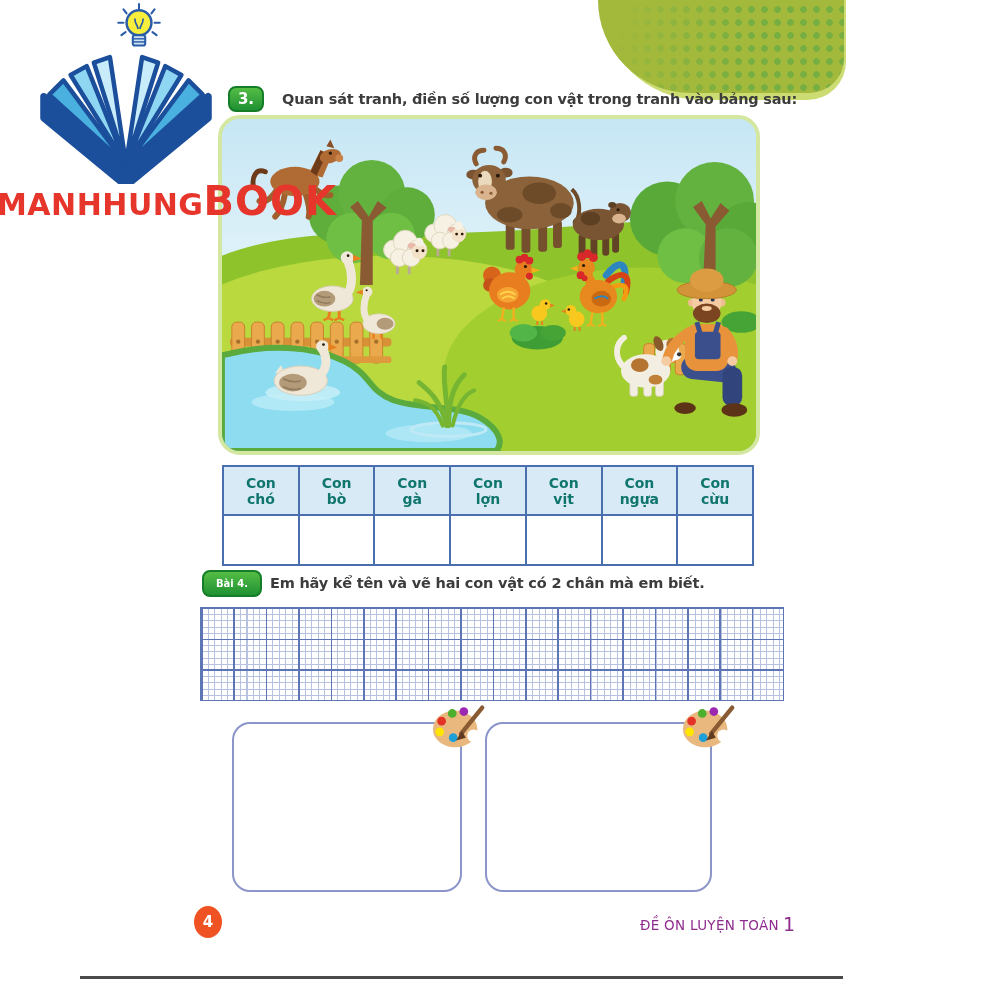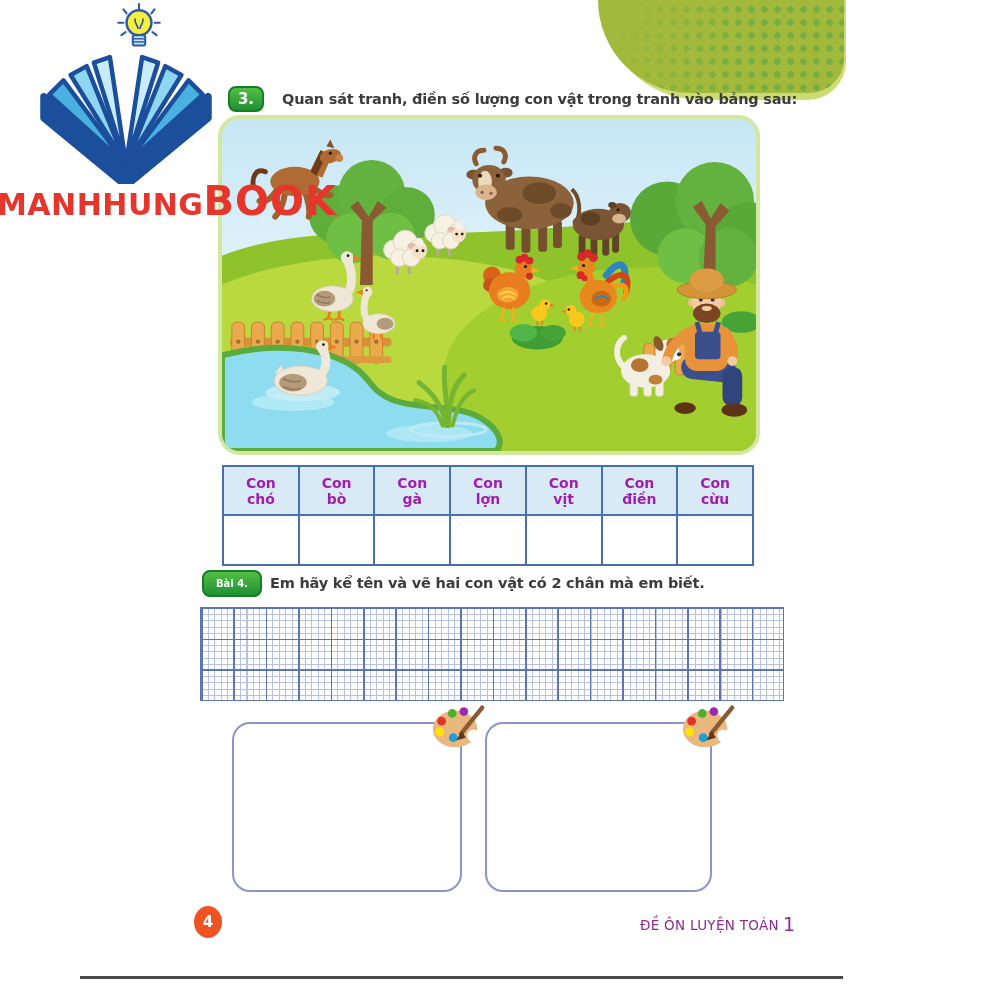--- a/index.html
+++ b/index.html
@@ -38,21 +38,21 @@
 
   
   .picture{position:absolute;left:218px;top:115px;width:542px;height:340px;
     border:4px solid #d4e7a0;border-radius:22px;overflow:hidden;background:#cfeaf6;box-sizing:border-box;}
   .picture svg{display:block;width:100%;height:100%;}
 
   
   .animal-table{position:absolute;left:222px;top:465px;width:532px;border-collapse:collapse;
     table-layout:fixed;}
   .animal-table th,.animal-table td{border:2px solid #4a6faf;box-sizing:border-box;}
-  .animal-table th{height:49px;background:#d9eaf7;color:#a21caf;font-size:14px;font-weight:bold;
+  .animal-table th{height:49px;background:#d9eaf7;color:#0f766e;font-size:14px;font-weight:bold;
     text-align:center;padding:0 12px;}
   .animal-table td{height:50px;background:#ffffff;}
 
   
   .write-grid{position:absolute;left:200px;top:607px;width:584px;height:94px;box-sizing:border-box;
     border:1.5px solid #5d74b5;background-color:#ffffff;
     background-image:
       repeating-linear-gradient(to right,#5d74b5 0 1.5px,rgba(0,0,0,0) 1.5px 32.4px),
       repeating-linear-gradient(to bottom,#5d74b5 0 1.5px,rgba(0,0,0,0) 1.5px 30.5px),
       repeating-linear-gradient(to right,#b7c2e0 0 1px,rgba(0,0,0,0) 1px 6.5px),
@@ -435,21 +435,21 @@
   </div>
 
   <table class="animal-table">
     <tbody>
         <tr>
       <th>Con chó</th>
       <th>Con bò</th>
       <th>Con gà</th>
       <th>Con lợn</th>
       <th>Con vịt</th>
-      <th>Con điền</th>
+      <th>Con ngựa</th>
       <th>Con cừu</th>
     </tr>
     <tr>
       <td></td>
       <td></td>
       <td></td>
       <td></td>
       <td></td>
       <td></td>
       <td></td>

